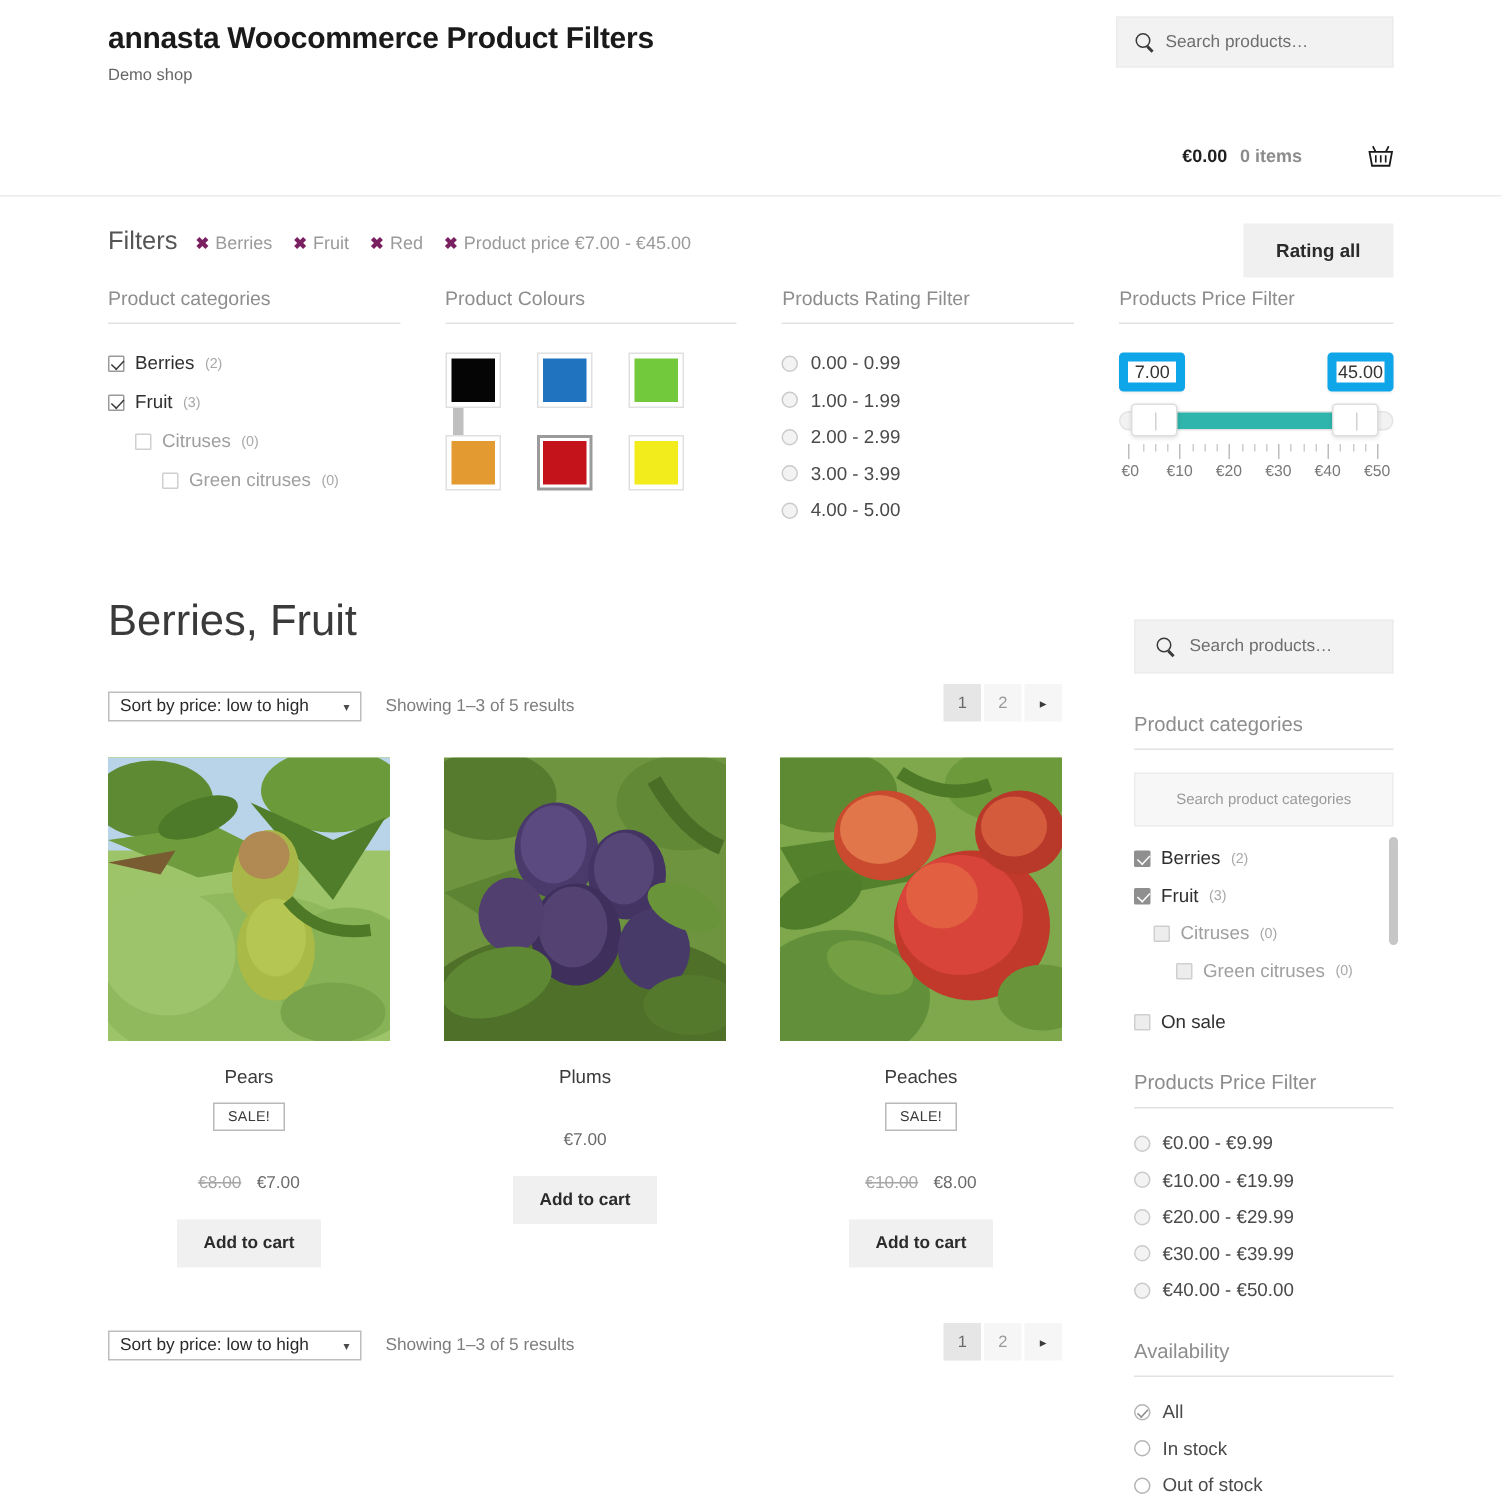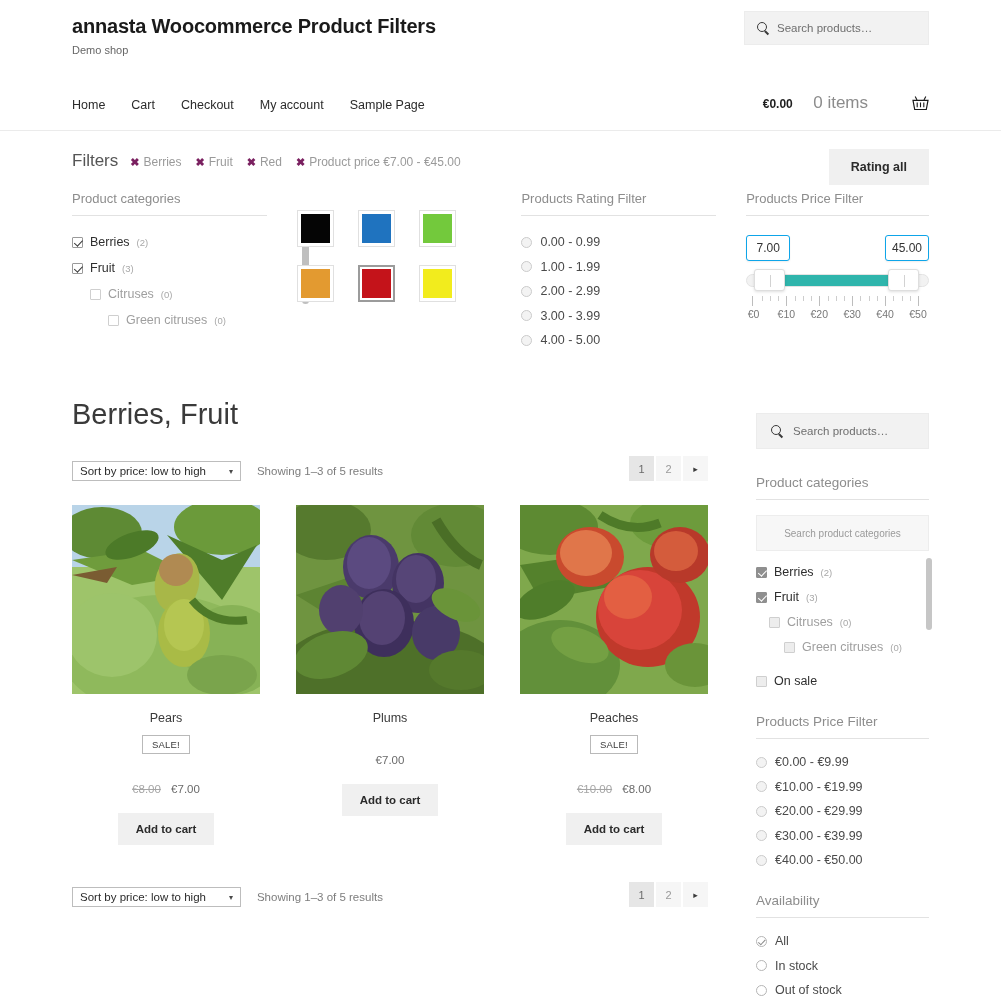--- a/index.html
+++ b/index.html
@@ -49,21 +49,21 @@
     display:flex; gap:26px;
   }
   .main-nav a {
     font-size:12.5px; color:#2b2b2b; text-decoration:none;
   }
   .cart-area {
     position:absolute; right:72px; bottom:17px;
     display:flex; align-items:center; gap:44px;
   }
   .cart-total { font-size:12px; color:#1f1f1f; font-weight:bold; }
-  .cart-count { font-size:17px; color:#8c8c8c; margin-left:16px; font-weight:normal; }
+  .cart-count { font-size:12px; color:#8c8c8c; margin-left:4px; font-weight:bold; }
   .basket-icon { width:17px; height:16px; position:relative; }
   .basket-icon svg { display:block; }
 
   
   .filter-bar {
     position:relative;
     padding:20px 72px 0 72px;
     height:225px;
   }
   .filters-row { display:flex; align-items:baseline; gap:12px; }
@@ -138,21 +138,21 @@
     content:""; position:absolute; left:3px; top:1.5px;
     width:3px; height:5.5px; border:solid #8a8a8a;
     border-width:0 1.3px 1.3px 0; transform:rotate(43deg);
   }
   .radio-label { font-size:12.5px; color:#4a4a4a; }
 
   
   .price-inputs { display:flex; justify-content:space-between; }
   .price-box {
     width:44px; height:26px; background:#fff;
-    border:1px solid #0ea5e9; border-radius:3px;
+    border:6px solid #0ea5e9; border-radius:3px;
     display:flex; align-items:center; justify-content:center;
     font-size:12px; color:#333;
     box-shadow:0 1px 2px rgba(0,0,0,0.07);
   }
   .slider-wrap { position:relative; margin-top:8px; height:22px; }
   .slider-track {
     position:absolute; left:0; right:0; top:5px; height:13px;
     background:#f2f2f2; border:1px solid #e4e4e4; border-radius:7px;
   }
   .slider-fill {
@@ -268,27 +268,20 @@
 
   <div class="site-header">
     <div class="brand-title">annasta Woocommerce Product Filters</div>
     <div class="brand-tagline">Demo shop</div>
 
     <div class="header-search">
       <span class="mag"></span>
       <span class="ph">Search products…</span>
     </div>
 
-    <div class="main-nav">
-      <a href="#">Home</a>
-      <a href="#">Cart</a>
-      <a href="#">Checkout</a>
-      <a href="#">My account</a>
-      <a href="#">Sample Page</a>
-    </div>
 
     <div class="cart-area">
       <div>
         <span class="cart-total">€0.00</span>
         <span class="cart-count">0 items</span>
       </div>
       <span class="basket-icon">
         <svg width="17" height="16" viewBox="0 0 17 16">
           <path d="M5 5 L3.2 1.5 M12 5 L13.8 1.5" stroke="#1a1a1a" stroke-width="1.1" fill="none"></path>
           <path d="M1 5.3 H16 L14.3 14.5 H2.7 Z" stroke="#1a1a1a" stroke-width="1.2" fill="none"></path>
@@ -341,20 +334,21 @@
           <div class="cat-row lvl2 dim">
             <span class="cbx light"></span>
             <span class="cat-label">Green citruses</span>
             <span class="cat-count">(0)</span>
           </div>
           <div class="panel-scrollbar"></div>
         </div>
       </div>
 
       <div class="panel panel-2">
+        <div class="panel-title">Product Colours</div>
         <div class="panel-body">
           <div class="swatches">
             <span class="swatch">
                 <i style="background:#050505"></i>
               </span>
             <span class="swatch">
                 <i style="background:#1f73bf"></i>
               </span>
             <span class="swatch">
                 <i style="background:#73c93c"></i>

